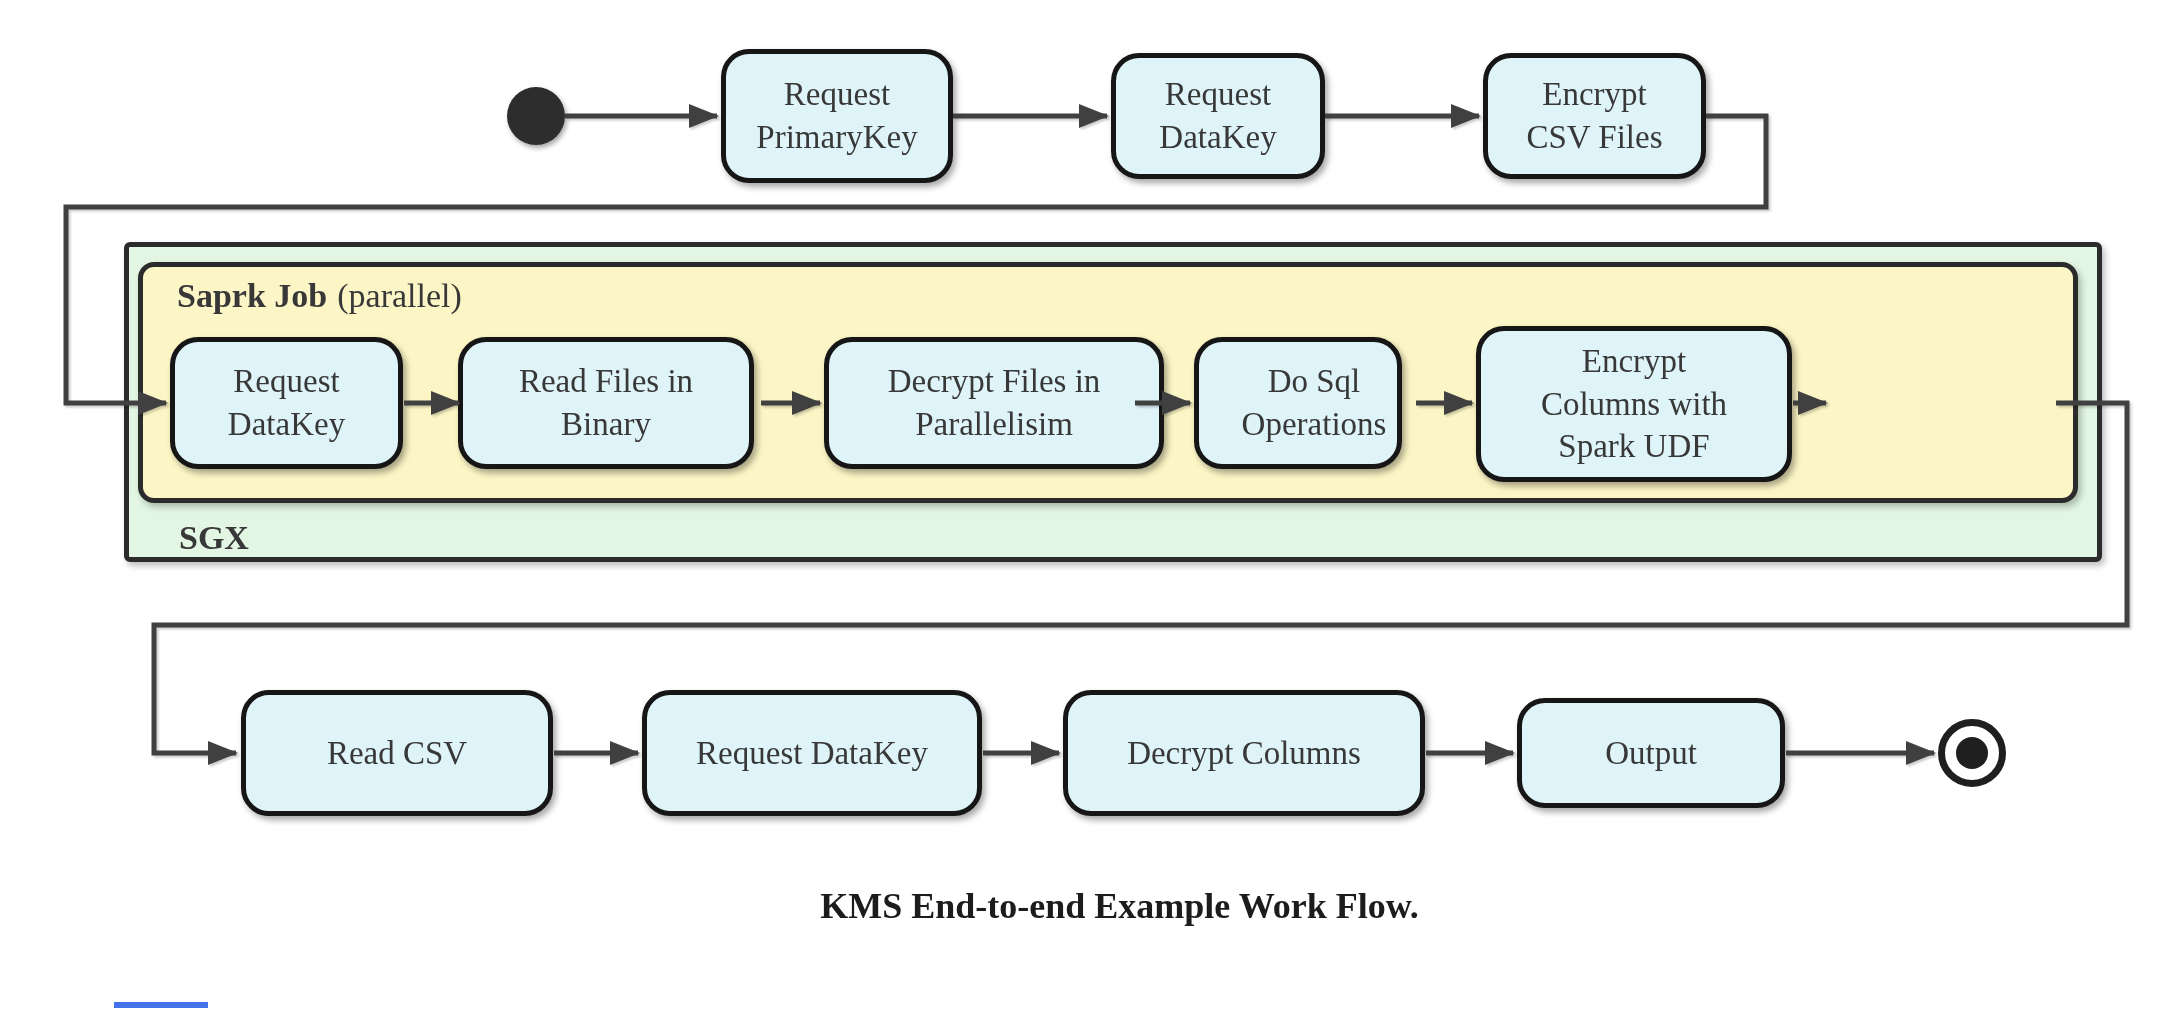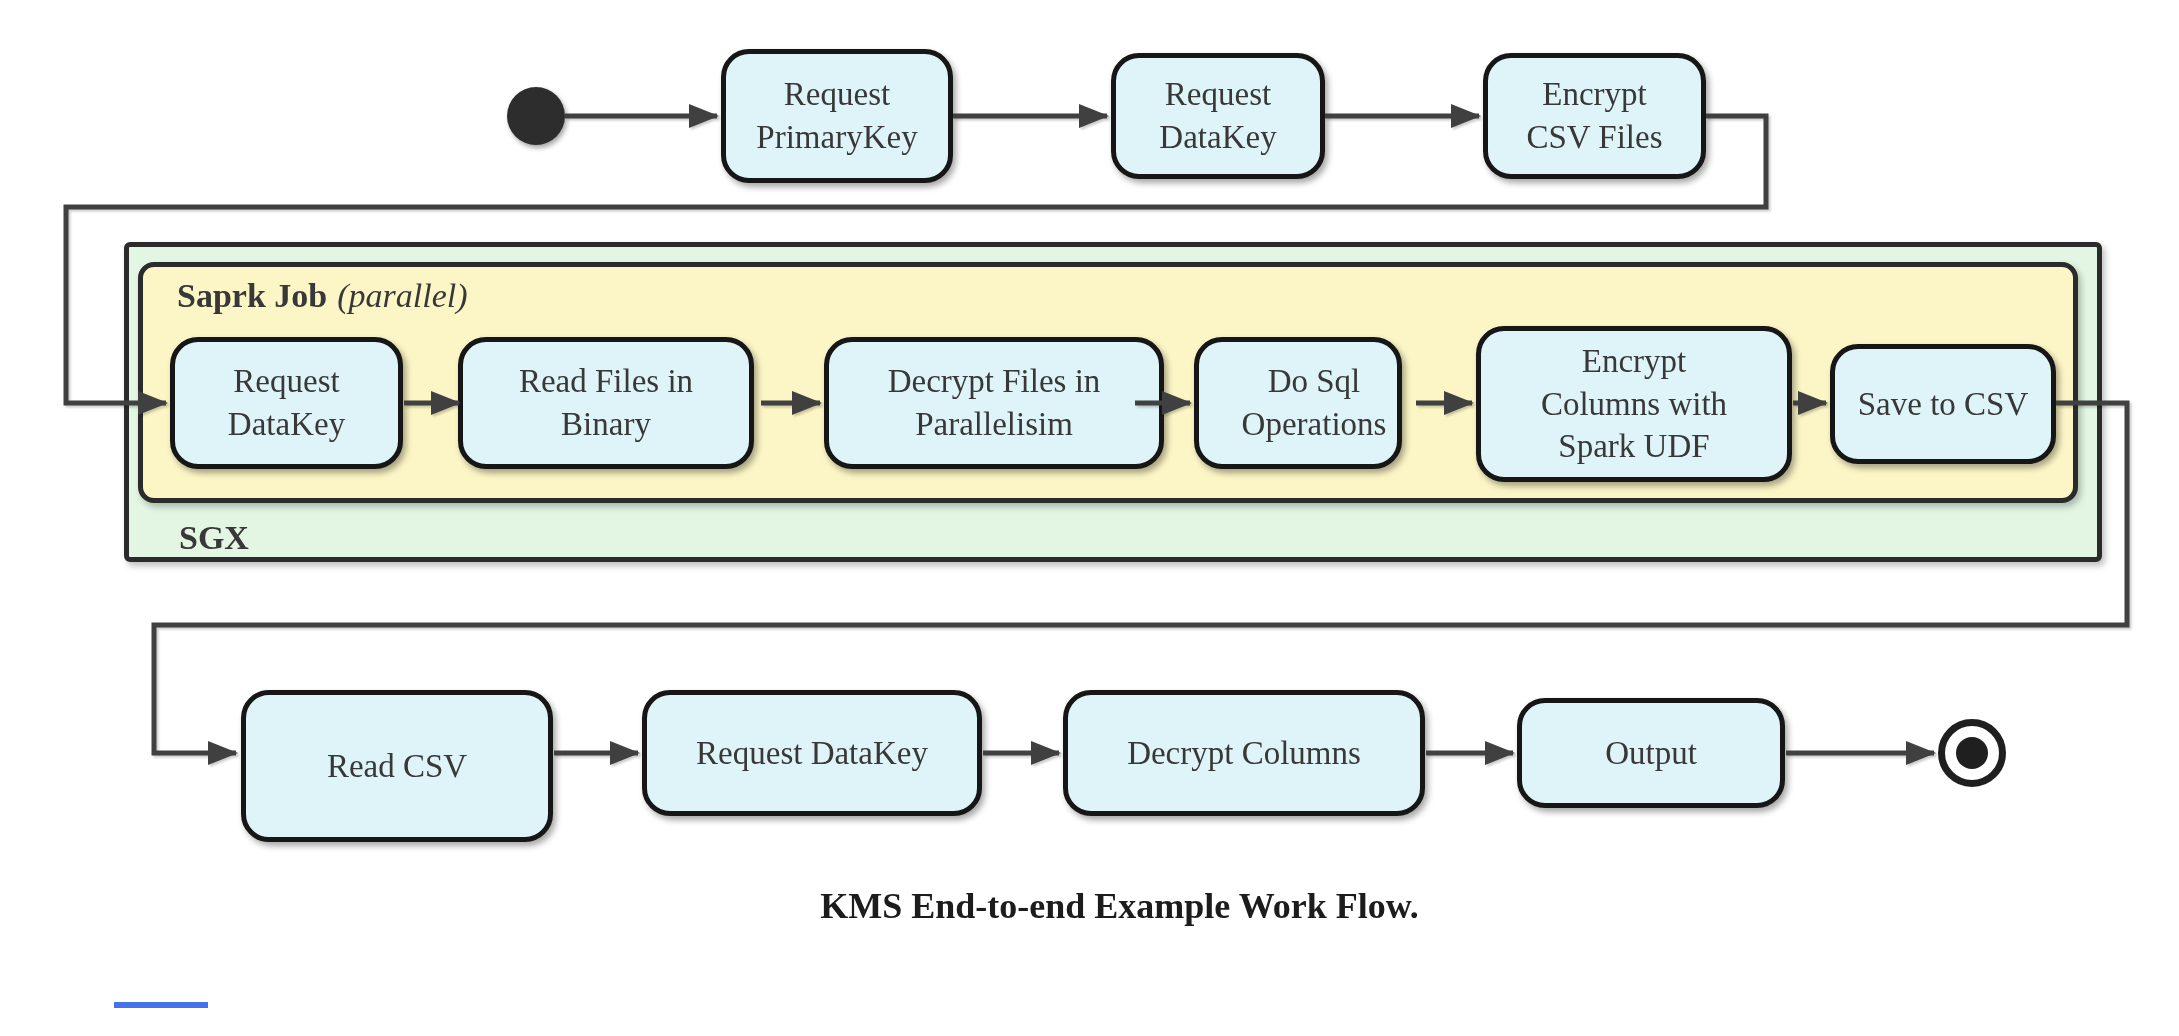--- a/index.html
+++ b/index.html
@@ -27,21 +27,21 @@
     border-radius:16px;
     z-index:2;
     box-shadow:3px 4px 6px rgba(0,0,0,.25);
   }
   .spark-label{
     position:absolute;left:34px;top:10px;
     font-size:34px;color:var(--text);
     white-space:nowrap;
   }
   .spark-label .bold{font-weight:bold;}
-  .spark-label .italic{font-style:italic;margin-left:10px;}
+  .spark-label .italic{margin-left:10px;}
   .sgx-label{
     position:absolute;left:50px;top:272px;
     font-size:34px;font-weight:bold;color:var(--text);
   }
   
   .node{
     position:absolute;box-sizing:border-box;
     background:var(--node-fill);
     border:5px solid var(--node-border);
     border-radius:28px;
@@ -116,23 +116,22 @@
 DataKey</div>
   <div class="node" style="left:458px;top:337px;width:296px;height:132px;">Read Files in
 Binary</div>
   <div class="node" style="left:824px;top:337px;width:340px;height:132px;">Decrypt Files in
 Parallelisim</div>
   <div class="node" style="left:1194px;top:337px;width:208px;height:132px;padding-left:32px;">Do Sql
 Operations</div>
   <div class="node" style="left:1476px;top:326px;width:316px;height:156px;">Encrypt
 Columns with
 Spark UDF</div>
-  <div class="node" style="left:1830px;top:344px;width:226px;height:120px;">Save to CSV</div>
 
-  <div class="node" style="left:241px;top:690px;width:312px;height:152px;">Read CSV</div>
+  <div class="node" style="left:241px;top:690px;width:312px;height:126px;">Read CSV</div>
   <div class="node" style="left:642px;top:690px;width:340px;height:126px;">Request DataKey</div>
   <div class="node" style="left:1063px;top:690px;width:362px;height:126px;">Decrypt Columns</div>
   <div class="node" style="left:1517px;top:698px;width:268px;height:110px;">Output</div>
 
   <svg class="edges" width="2179" height="1036" viewBox="0 0 2179 1036">
     <defs>
       <marker id="arrow" markerUnits="userSpaceOnUse" markerWidth="30" markerHeight="24" refX="28" refY="12" orient="auto">
         <path d="M0,0 L30,12 L0,24 z" fill="#404040"></path>
       </marker>
     </defs>

